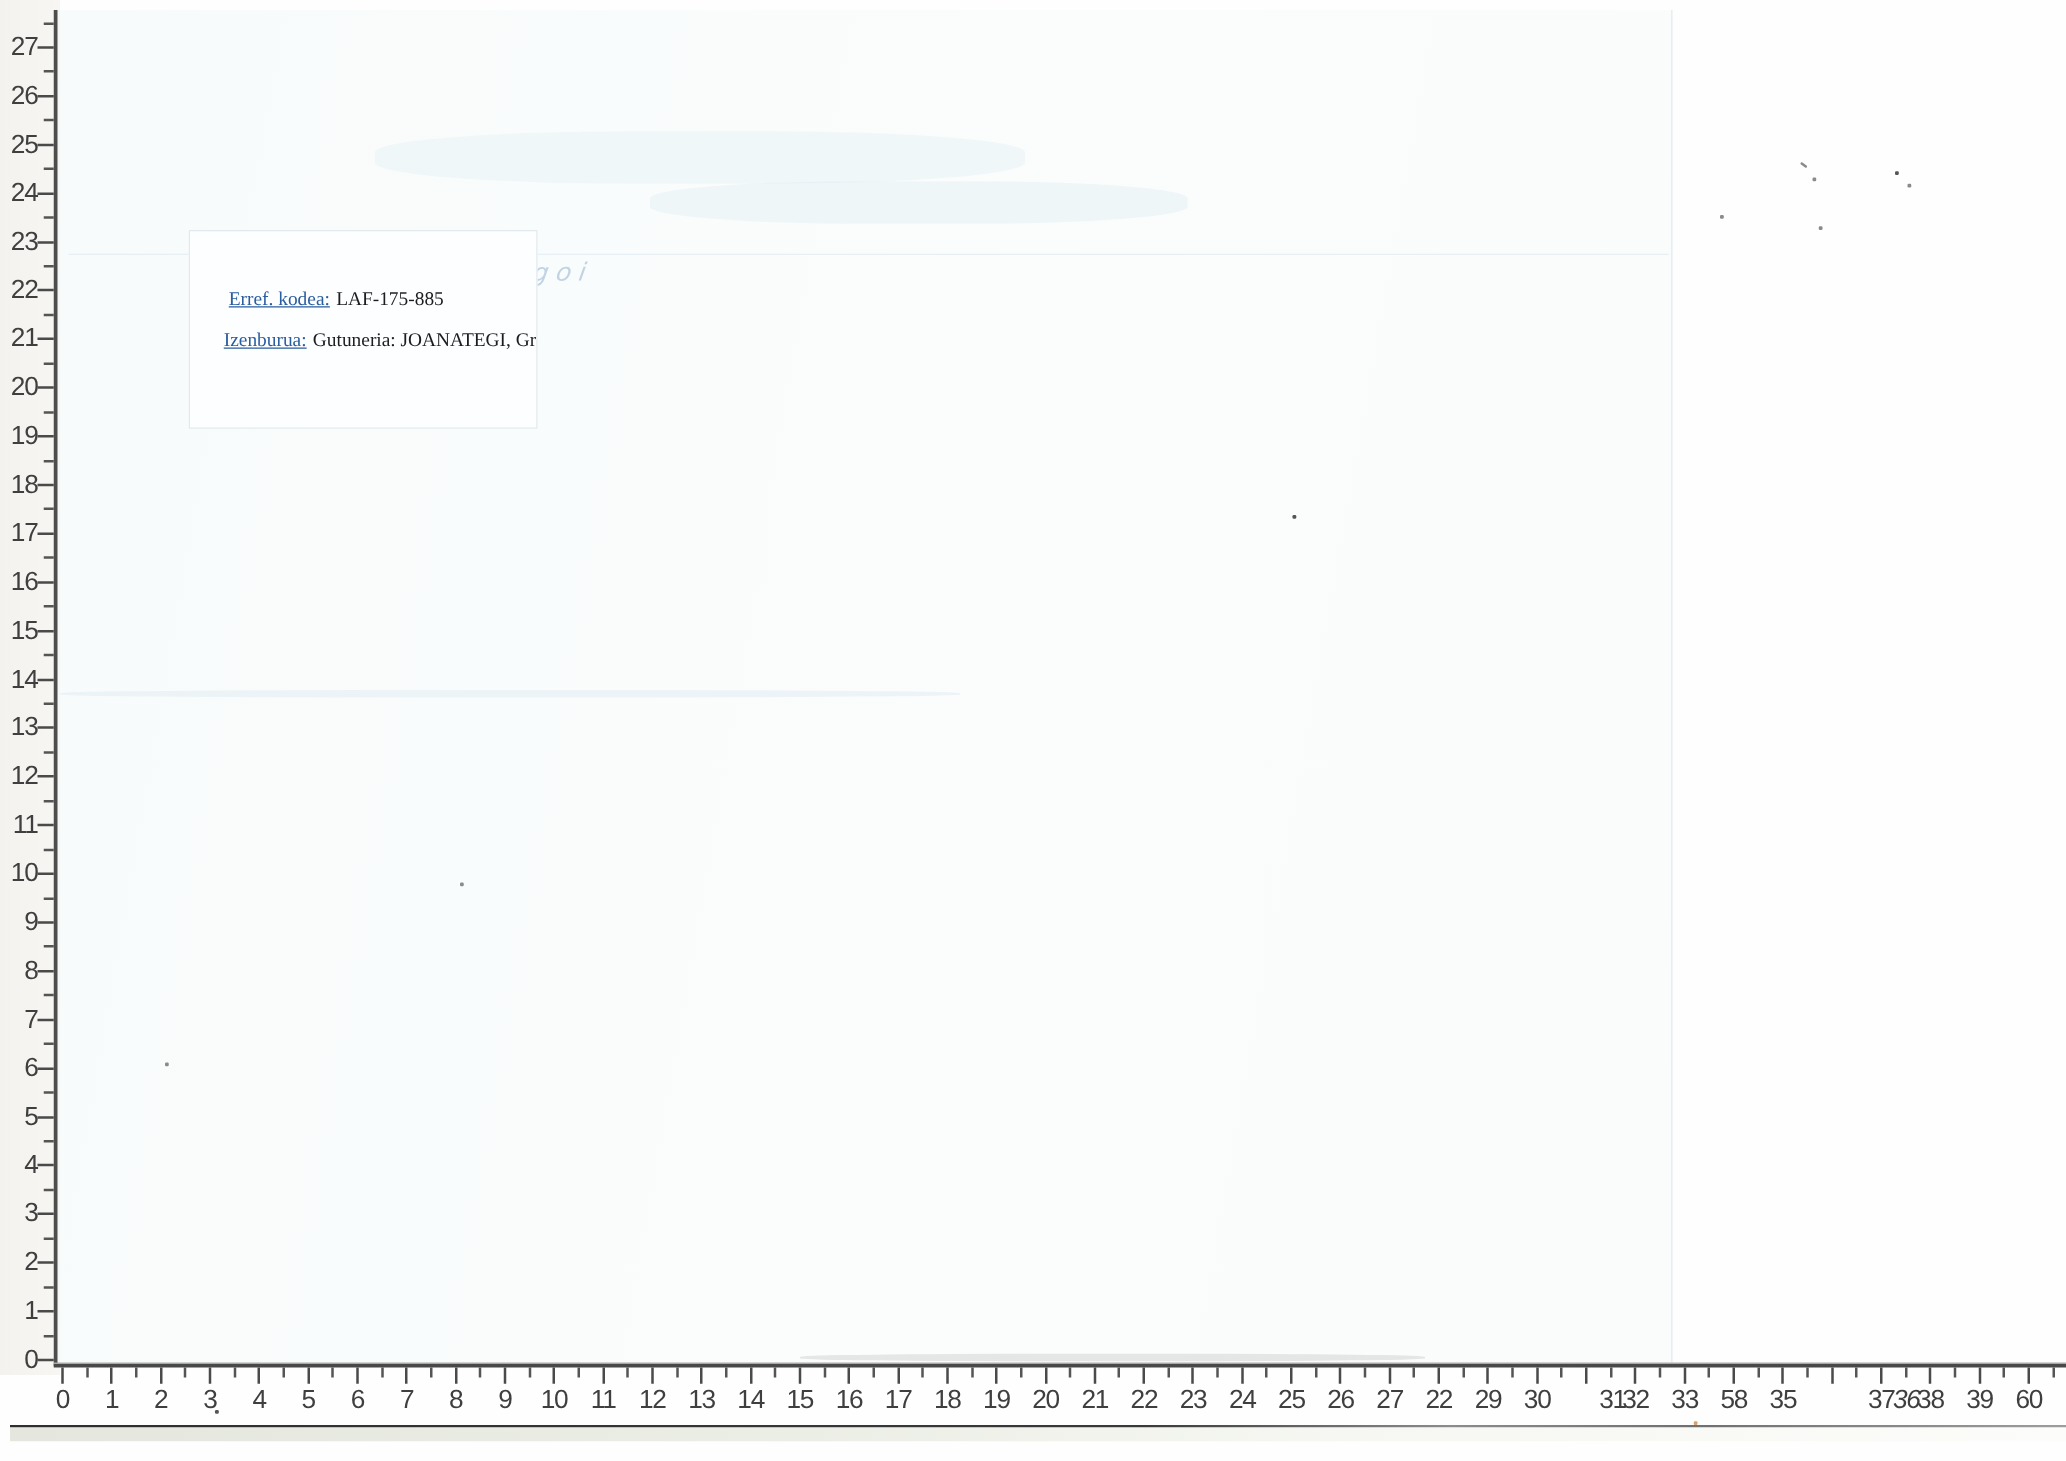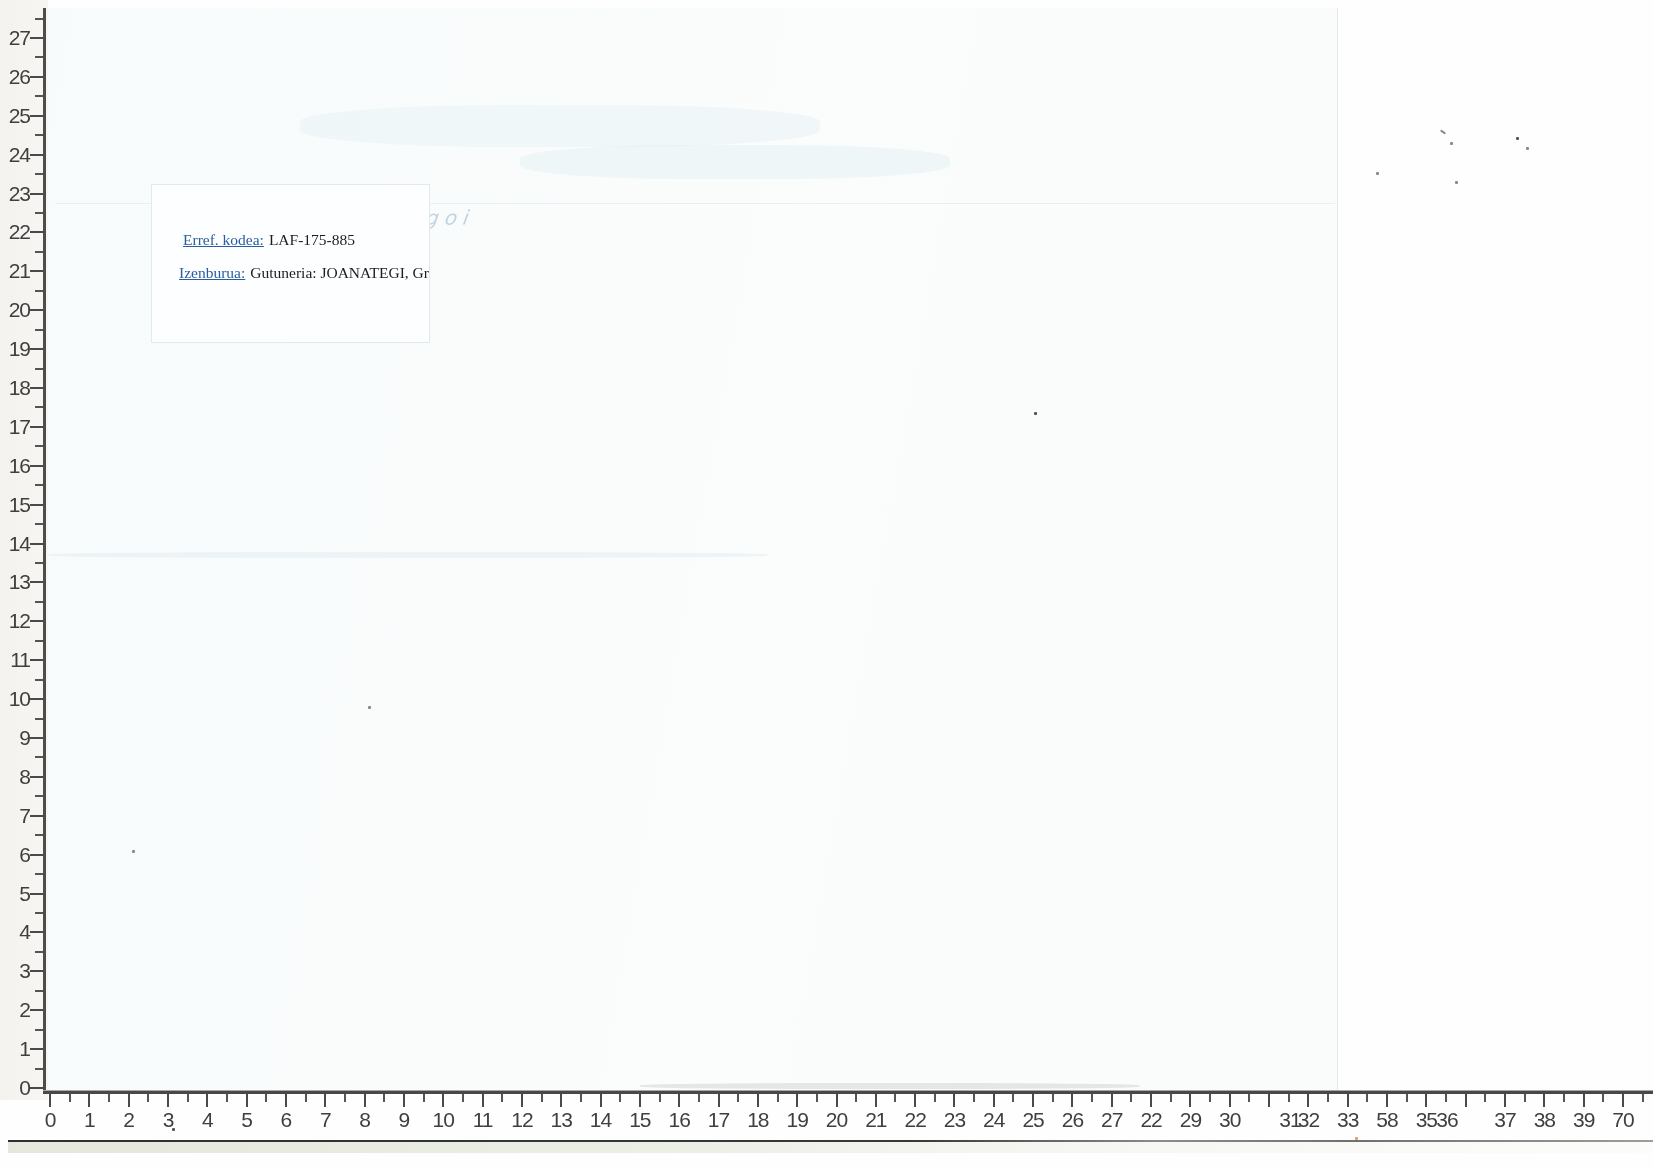--- a/index.html
+++ b/index.html
@@ -242,29 +242,29 @@
       <div class="hlabel" style="left: 1290px;">31</div>
       <div class="htick" style="left: 1307.4px;"></div>
       <div class="hlabel" style="left: 1308.4px;">32</div>
       <div class="htick" style="left: 1346.72px;"></div>
       <div class="hlabel" style="left: 1347.72px;">33</div>
       <div class="htick" style="left: 1386.05px;"></div>
       <div class="hlabel" style="left: 1387.05px;">58</div>
       <div class="htick" style="left: 1425.38px;"></div>
       <div class="hlabel" style="left: 1426.38px;">35</div>
       <div class="htick" style="left: 1464.7px;"></div>
-      <div class="hlabel" style="left: 1447px;">36</div>
+      <div class="hlabel" style="left: 1525px; font-style: italic;">36</div>
       <div class="htick" style="left: 1504.03px;"></div>
       <div class="hlabel" style="left: 1505.03px;">37</div>
       <div class="htick" style="left: 1543.35px;"></div>
       <div class="hlabel" style="left: 1544.35px;">38</div>
       <div class="htick" style="left: 1582.67px;"></div>
       <div class="hlabel" style="left: 1583.67px;">39</div>
       <div class="htick" style="left: 1622px;"></div>
-      <div class="hlabel" style="left: 1623px;">70</div>
+      <div class="hlabel" style="left: 1623px;">60</div>
       <div class="htick half" style="left: 68.6625px;"></div>
       <div class="htick half" style="left: 107.987px;"></div>
       <div class="htick half" style="left: 147.312px;"></div>
       <div class="htick half" style="left: 186.637px;"></div>
       <div class="htick half" style="left: 225.963px;"></div>
       <div class="htick half" style="left: 265.288px;"></div>
       <div class="htick half" style="left: 304.613px;"></div>
       <div class="htick half" style="left: 343.938px;"></div>
       <div class="htick half" style="left: 383.262px;"></div>
       <div class="htick half" style="left: 422.587px;"></div>

